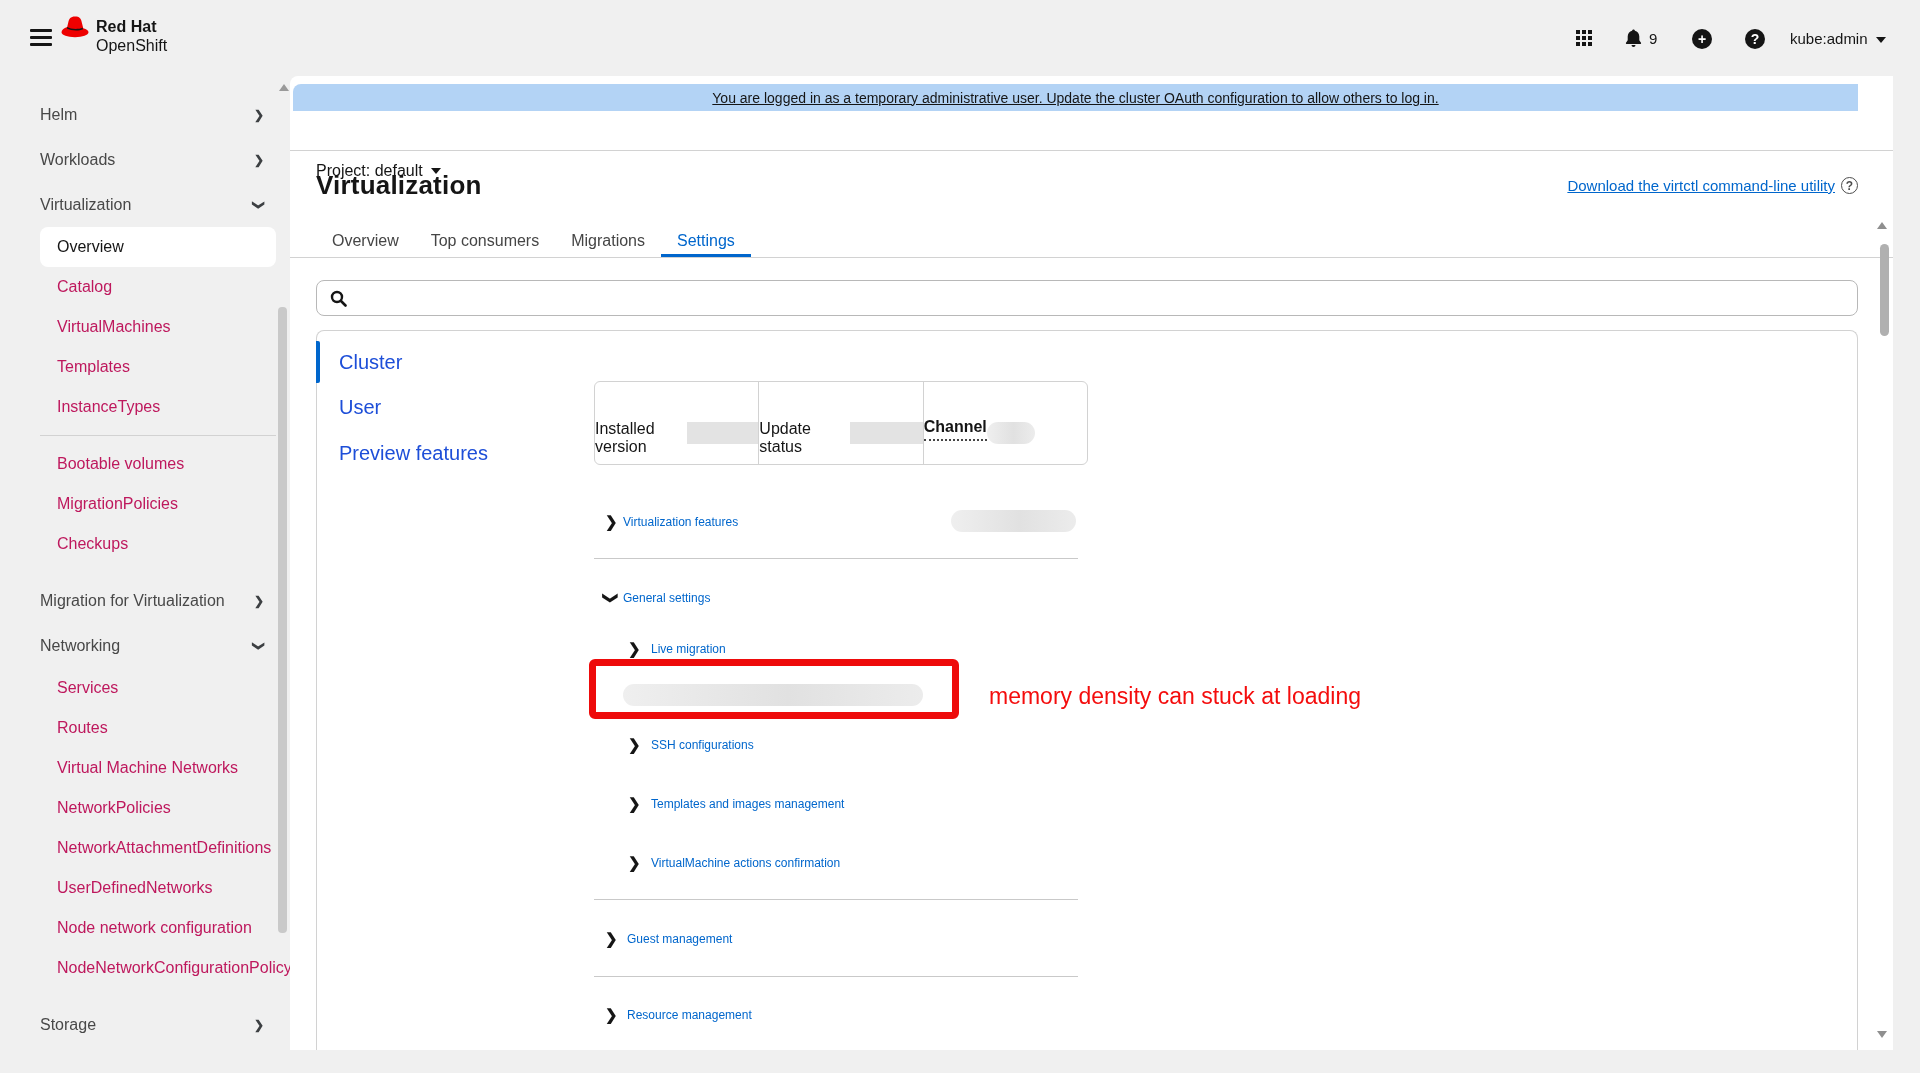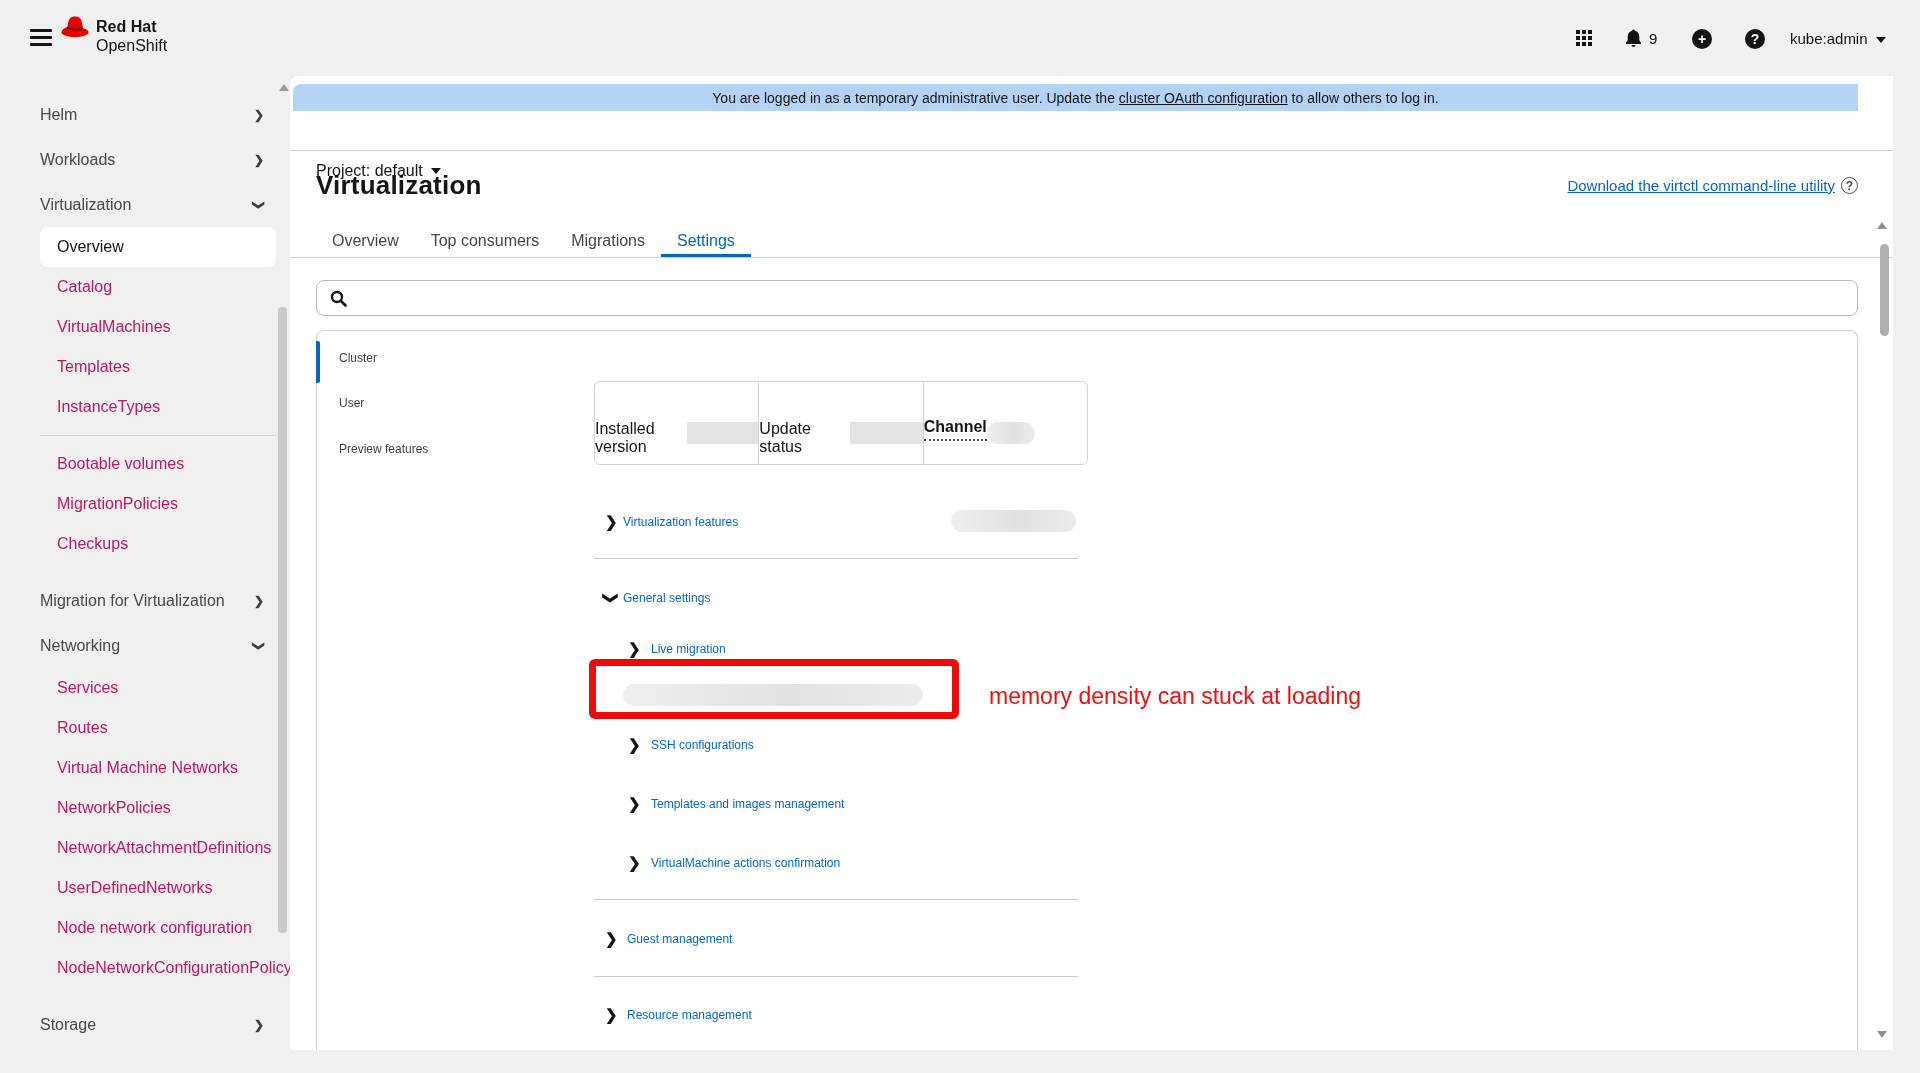--- a/index.html
+++ b/index.html
@@ -32,42 +32,42 @@
   .ggap{height:14px;}
   .chev{font-size:12px;font-weight:700;color:#3c3f42;}
   .chev.down{display:inline-block;transform:rotate(90deg);}
   .sb-scroll-thumb{position:absolute;left:278px;top:231px;width:9px;height:626px;background:#c9c9c9;border-radius:4px;}
   .sb-scroll-up{position:absolute;left:279px;top:8px;width:0;height:0;border-left:5px solid transparent;
        border-right:5px solid transparent;border-bottom:7px solid #9a9a9a;}
   
   .pane{position:absolute;left:290px;top:76px;width:1603px;height:974px;background:#fff;
         border-top-left-radius:8px;}
   .banner{position:absolute;left:3px;top:8px;width:1565px;height:27px;background:#b3d3f5;
-          border-radius:8px 0 0 0;display:flex;align-items:center;justify-content:center;font-size:14px;}
+          border-radius:8px 0 0 0;display:flex;align-items:center;justify-content:center;font-size:14px;text-decoration:underline;}
   .banner a{color:#151515;text-decoration:underline;cursor:pointer;}
   .projbar{position:absolute;left:26px;top:44px;height:30px;display:flex;align-items:center;
            font-size:16px;cursor:pointer;margin-top:36px;}
   .proj-div{position:absolute;left:0;top:74px;width:1603px;height:1px;background:#d2d2d2;}
   .pgtitle{position:absolute;left:26px;top:94px;font-size:26px;font-weight:600;letter-spacing:.2px;}
   .dl{position:absolute;right:35px;top:101px;font-size:15px;display:flex;align-items:center;gap:6px;}
   .dl a{color:#0066cc;text-decoration:underline;cursor:pointer;}
   .qmark{display:inline-block;width:17px;height:17px;border:1.5px solid #4d4d4d;border-radius:50%;
          color:#4d4d4d;font-size:12px;font-weight:700;text-align:center;line-height:17px;box-sizing:border-box;}
   .tabs{position:absolute;left:0;top:149px;width:1603px;height:33px;border-bottom:1px solid #d2d2d2;
         display:flex;padding-left:26px;box-sizing:border-box;}
   .tab{padding:0 16px;font-size:16px;color:#454545;line-height:31px;cursor:pointer;border-bottom:3px solid transparent;}
   .tab.active{color:#0066cc;border-bottom-color:#0066cc;}
   .search{position:absolute;left:26px;top:204px;width:1542px;height:36px;border:1px solid #b8b8b8;
           border-radius:8px;box-sizing:border-box;background:#fff;display:flex;align-items:center;padding-left:13px;}
   .search input{border:none;outline:none;flex:1;height:28px;font-size:15px;margin-left:9px;font-family:"Liberation Sans",sans-serif;background:transparent;}
   
   .card{position:absolute;left:26px;top:254px;width:1542px;bottom:0;border:1px solid #d2d2d2;
         border-bottom:none;border-radius:8px 8px 0 0;box-sizing:border-box;background:#fff;}
   .vt-bar{position:absolute;left:-1px;top:10px;width:4px;height:42px;background:#0066cc;border-radius:0 2px 2px 0;}
-  .vtab{position:absolute;left:22px;font-size:12px;cursor:pointer;color:#404040;}
+  .vtab{position:absolute;left:22px;font-size:20px;cursor:pointer;color:#1d4ed8;}
   .verbox{position:absolute;left:277px;top:50px;width:494px;height:84px;border:1px solid #d2d2d2;
           border-radius:6px;box-sizing:border-box;display:flex;}
   .vcol{flex:1;display:flex;flex-direction:row;align-items:center;padding-top:13px;}
   .vcol + .vcol{border-left:1px solid #d2d2d2;}
   .vlabel{font-size:16px;height:20px;}
   .vlabel.help{font-weight:700;border-bottom:2px dotted #454545;padding-bottom:1px;cursor:help;}
   .skel-rect{background:#e3e3e3;height:22px;margin-top:6px;}
   .skel-pill{height:22px;border-radius:11px;background:linear-gradient(90deg,#efefef 0%,#e1e1e1 55%,#ececec 100%);}
   .secchev{position:absolute;font-size:15px;font-weight:700;color:#151515;line-height:20px;}
   .secchev.down{transform:rotate(90deg);}

